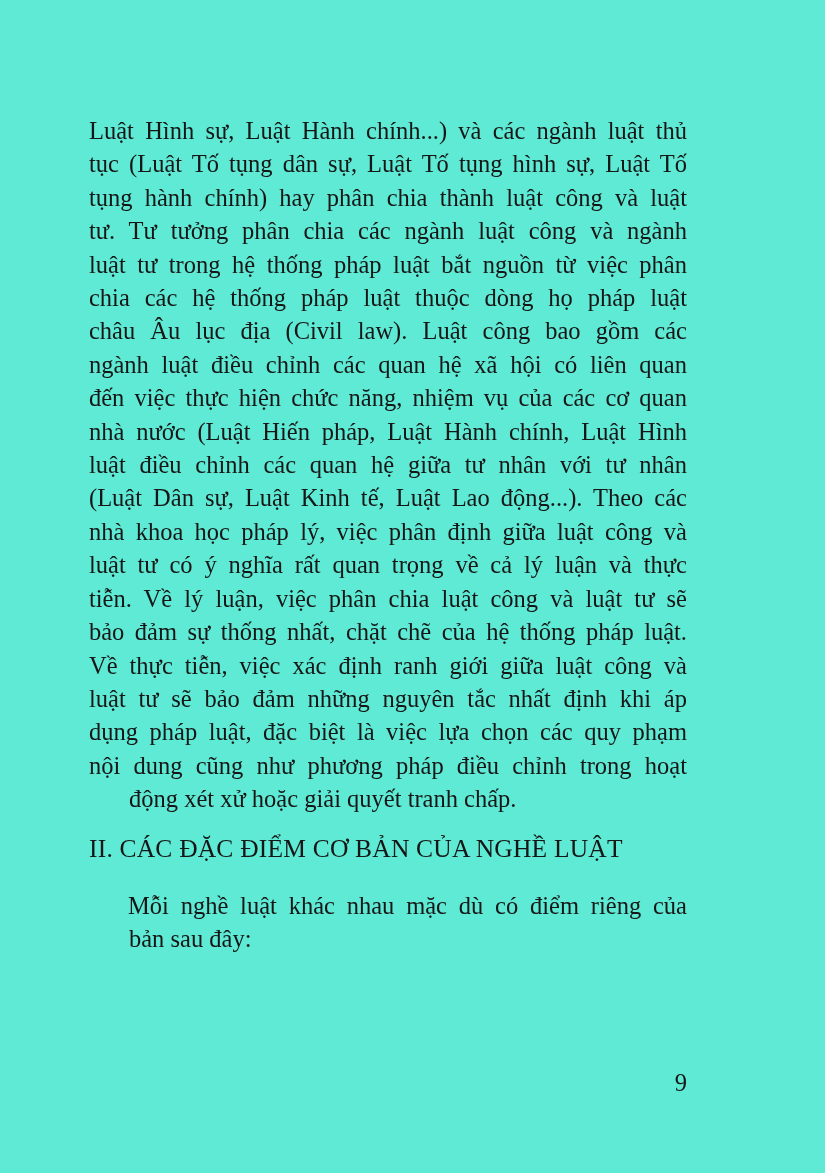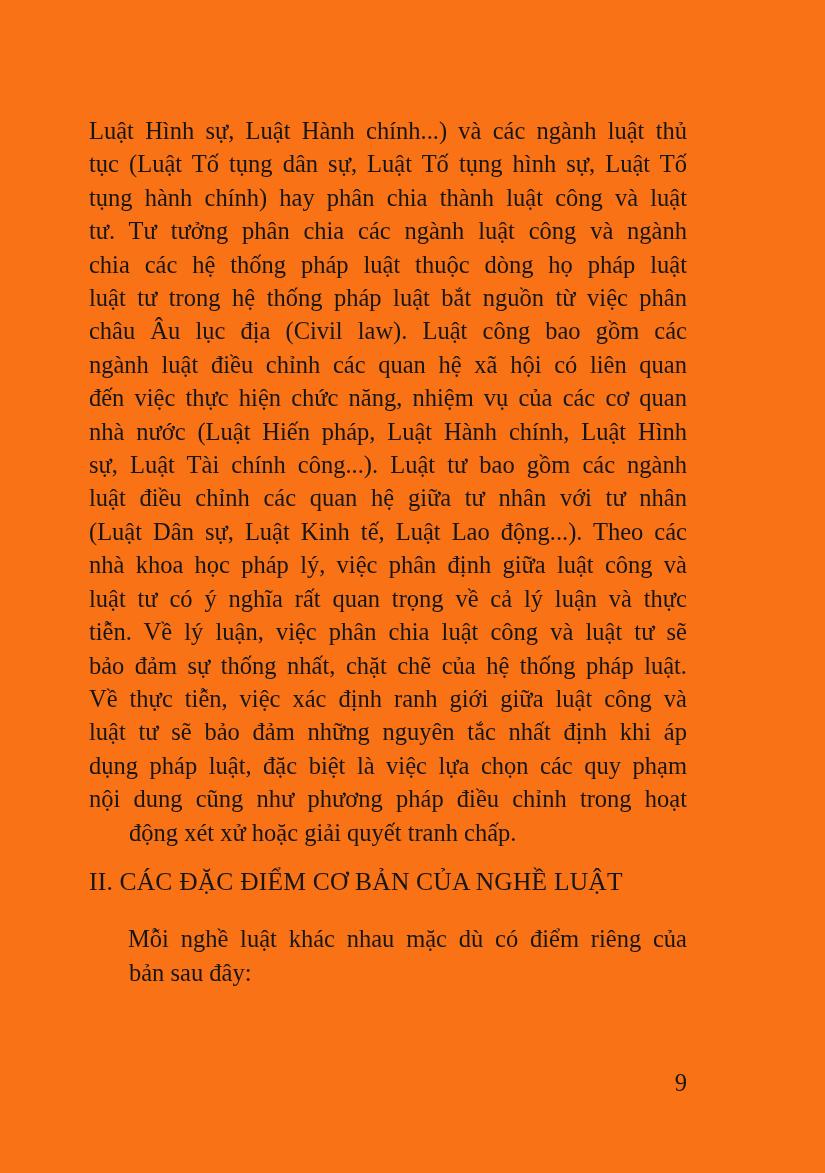--- a/index.html
+++ b/index.html
@@ -4,21 +4,21 @@
 <style>
   html, body {
     margin: 0;
     padding: 0;
     background: #ffffff;
   }
   .page {
     position: relative;
     width: 825px;
     height: 1173px;
-    background: #f97316;
+    background: #5eead4;
     overflow: hidden;
     font-family: "Liberation Serif", "DejaVu Serif", serif;
     color: #161616;
   }
   .text-column {
     position: absolute;
     left: 89px;
     top: 114px;
     width: 598px;
   }
@@ -63,27 +63,26 @@
 <body>
 
 <div class="page">
   <div class="text-column">
 
     <div class="para para1">
         <div class="line">Luật Hình sự, Luật Hành chính...) và các ngành luật thủ</div>
         <div class="line">tục (Luật Tố tụng dân sự, Luật Tố tụng hình sự, Luật Tố</div>
         <div class="line">tụng hành chính) hay phân chia thành luật công và luật</div>
         <div class="line">tư. Tư tưởng phân chia các ngành luật công và ngành</div>
+        <div class="line">luật tư trong hệ thống pháp luật bắt nguồn từ việc phân</div>
         <div class="line">chia các hệ thống pháp luật thuộc dòng họ pháp luật</div>
-        <div class="line">luật tư trong hệ thống pháp luật bắt nguồn từ việc phân</div>
         <div class="line">châu Âu lục địa (Civil law). Luật công bao gồm các</div>
         <div class="line">ngành luật điều chỉnh các quan hệ xã hội có liên quan</div>
         <div class="line">đến việc thực hiện chức năng, nhiệm vụ của các cơ quan</div>
         <div class="line">nhà nước (Luật Hiến pháp, Luật Hành chính, Luật Hình</div>
-        <div class="line">sự, Luật Tài chính công...). Luật tư bao gồm các ngành</div>
         <div class="line">luật điều chỉnh các quan hệ giữa tư nhân với tư nhân</div>
         <div class="line">(Luật Dân sự, Luật Kinh tế, Luật Lao động...). Theo các</div>
         <div class="line">nhà khoa học pháp lý, việc phân định giữa luật công và</div>
         <div class="line">luật tư có ý nghĩa rất quan trọng về cả lý luận và thực</div>
         <div class="line">tiễn. Về lý luận, việc phân chia luật công và luật tư sẽ</div>
         <div class="line">bảo đảm sự thống nhất, chặt chẽ của hệ thống pháp luật.</div>
         <div class="line">Về thực tiễn, việc xác định ranh giới giữa luật công và</div>
         <div class="line">luật tư sẽ bảo đảm những nguyên tắc nhất định khi áp</div>
         <div class="line">dụng pháp luật, đặc biệt là việc lựa chọn các quy phạm</div>
         <div class="line">nội dung cũng như phương pháp điều chỉnh trong hoạt</div>

